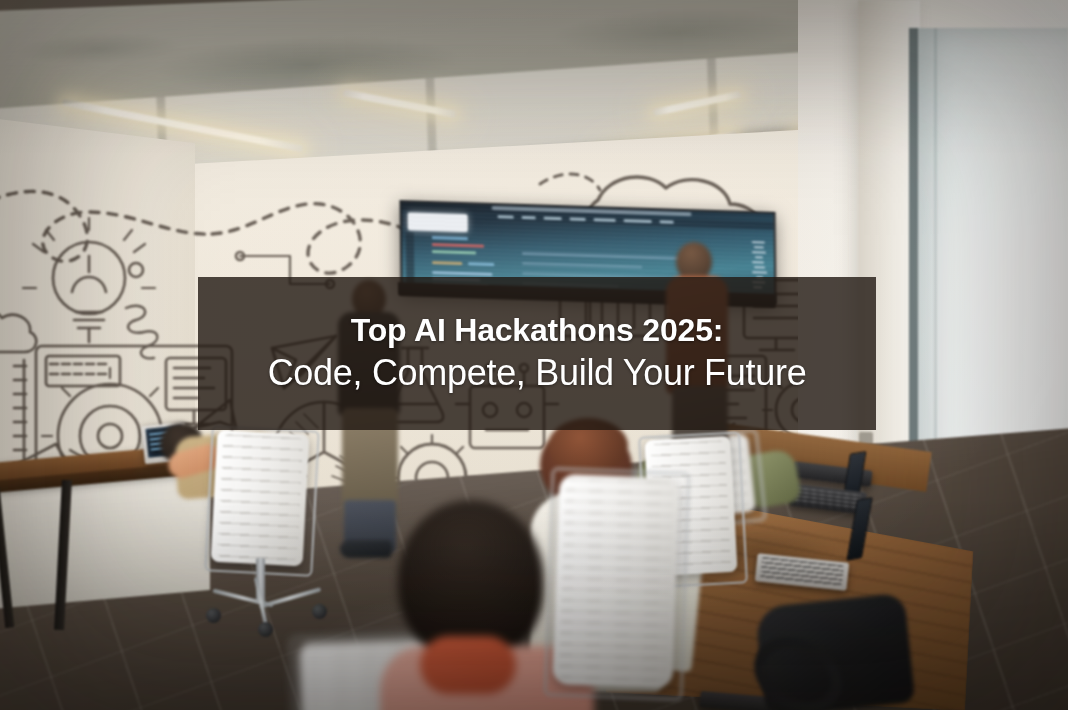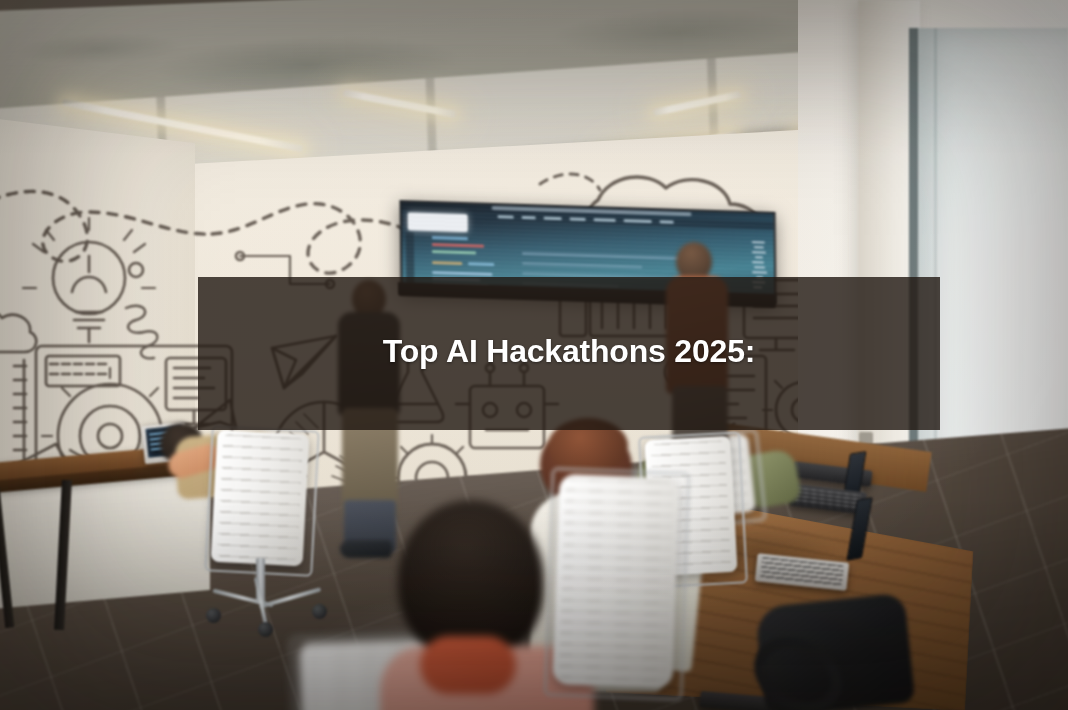--- a/index.html
+++ b/index.html
@@ -339,21 +339,21 @@
       linear-gradient(180deg, rgba(0,0,0,.10) 0%, rgba(0,0,0,0) 22%, rgba(0,0,0,0) 70%, rgba(0,0,0,.26) 100%);
   }
   .vignette {
     position:absolute; inset:0; pointer-events:none;
     box-shadow: inset 0 0 160px 44px rgba(20,15,10,.40);
   }
 
   
   .overlay-band {
     position:absolute;
-    left:198px; top:277px; width:742px; height:153px;
+    left:198px; top:277px; width:678px; height:153px;
     background: rgba(32,24,18,.80);
     display:flex; flex-direction:column;
     align-items:center; justify-content:center;
     text-align:center;
     z-index: 40;
   }
   .title-line-1 {
     color:#ffffff;
     font-family:"Liberation Sans", sans-serif;
     font-size: 32px;
@@ -729,15 +729,16 @@
 
     <div class="backpack"></div>
     <div class="backpack-strap"></div>
 
     <div class="grade"></div>
     <div class="vignette"></div>
   </div>
 
   <div class="overlay-band">
     <div class="title-line-1">Top AI Hackathons 2025:</div>
+    <div class="title-line-2">Code, Compete, Build Your Future</div>
   </div>
 
 </div>
 
 </body></html>

